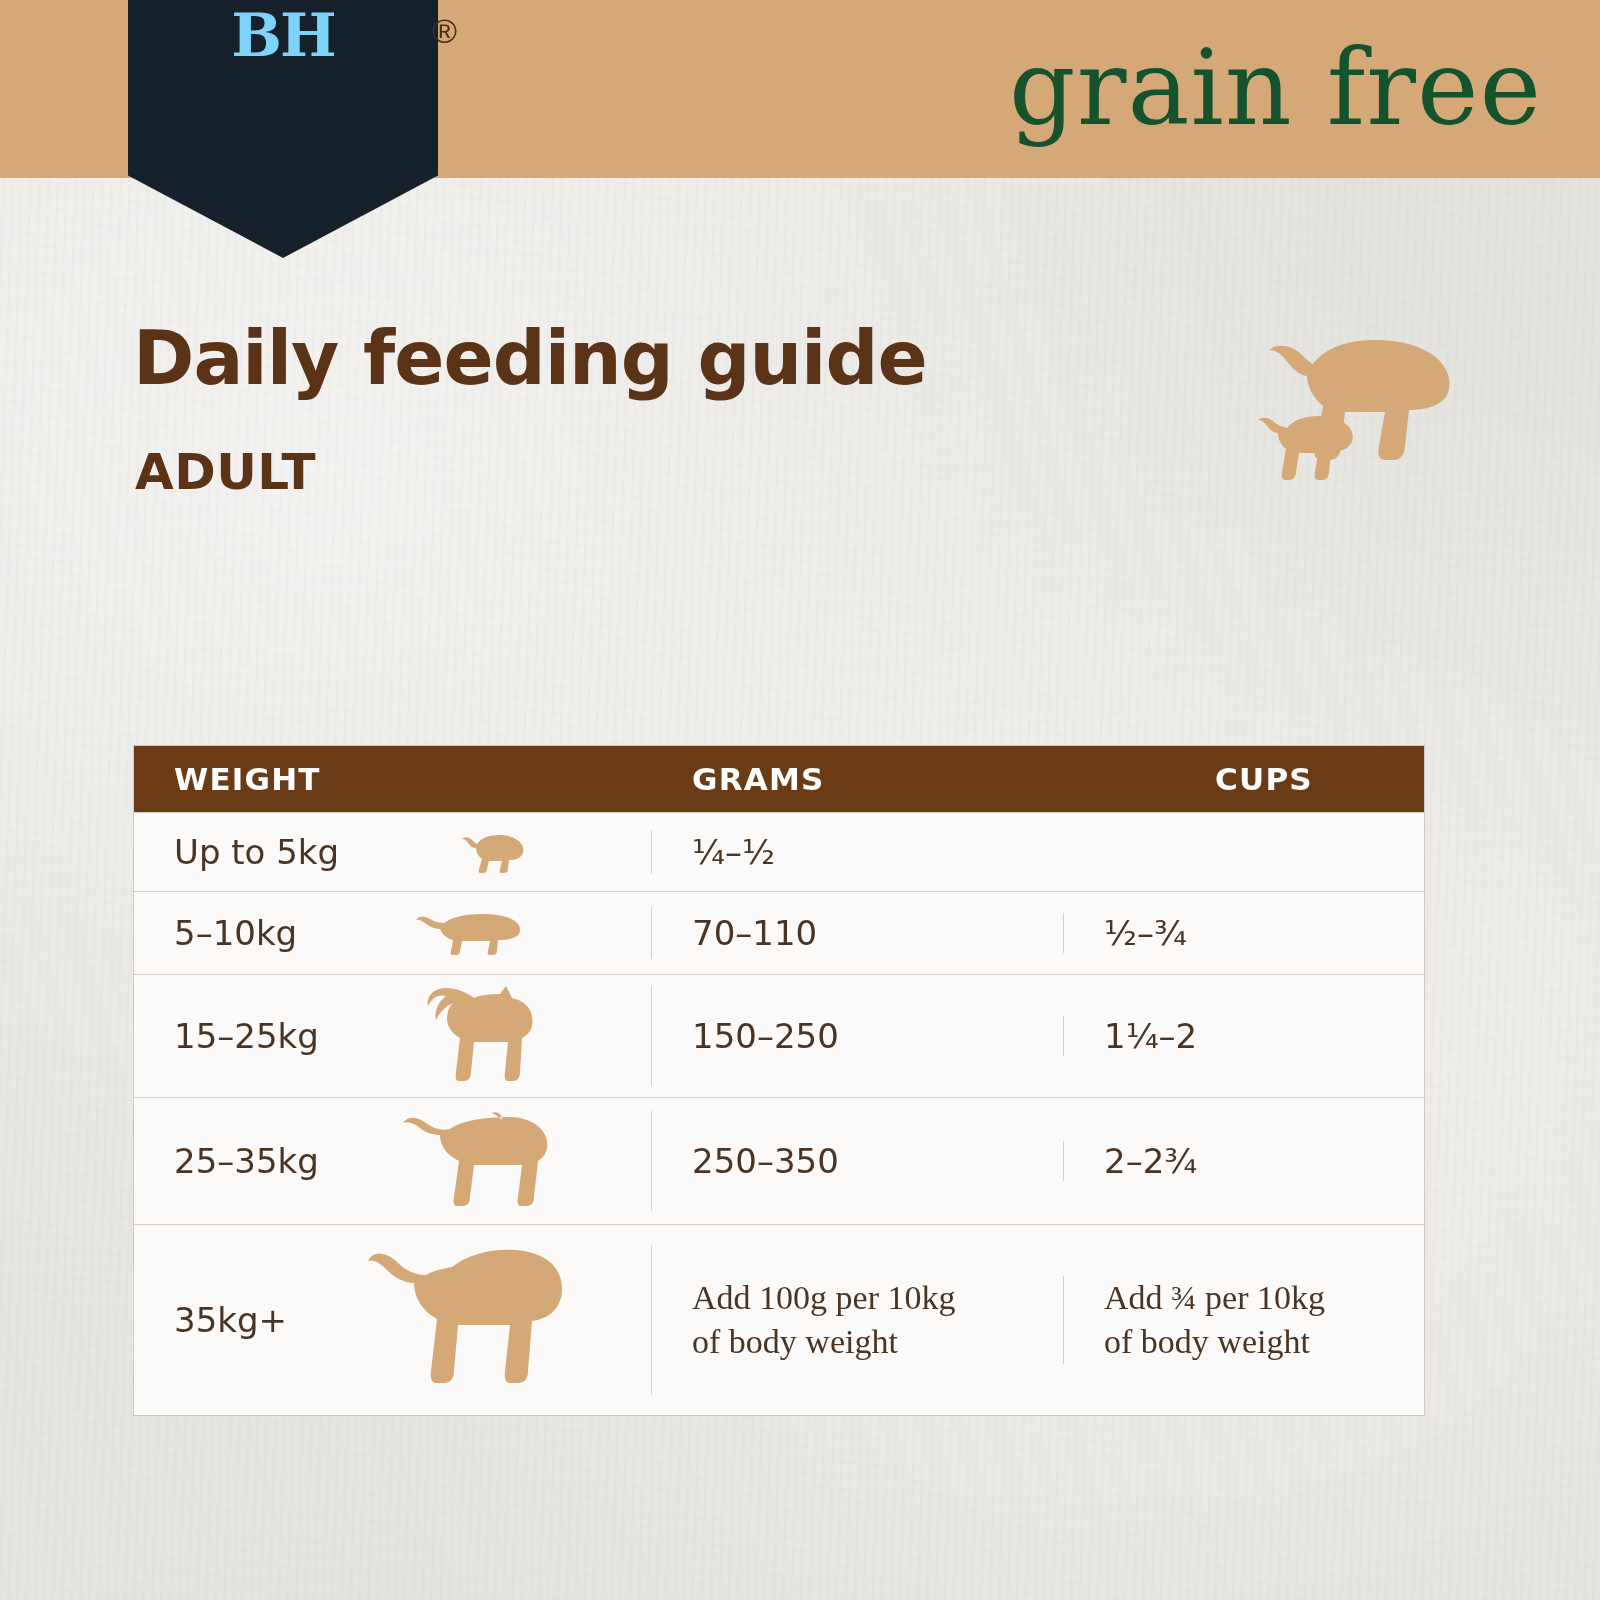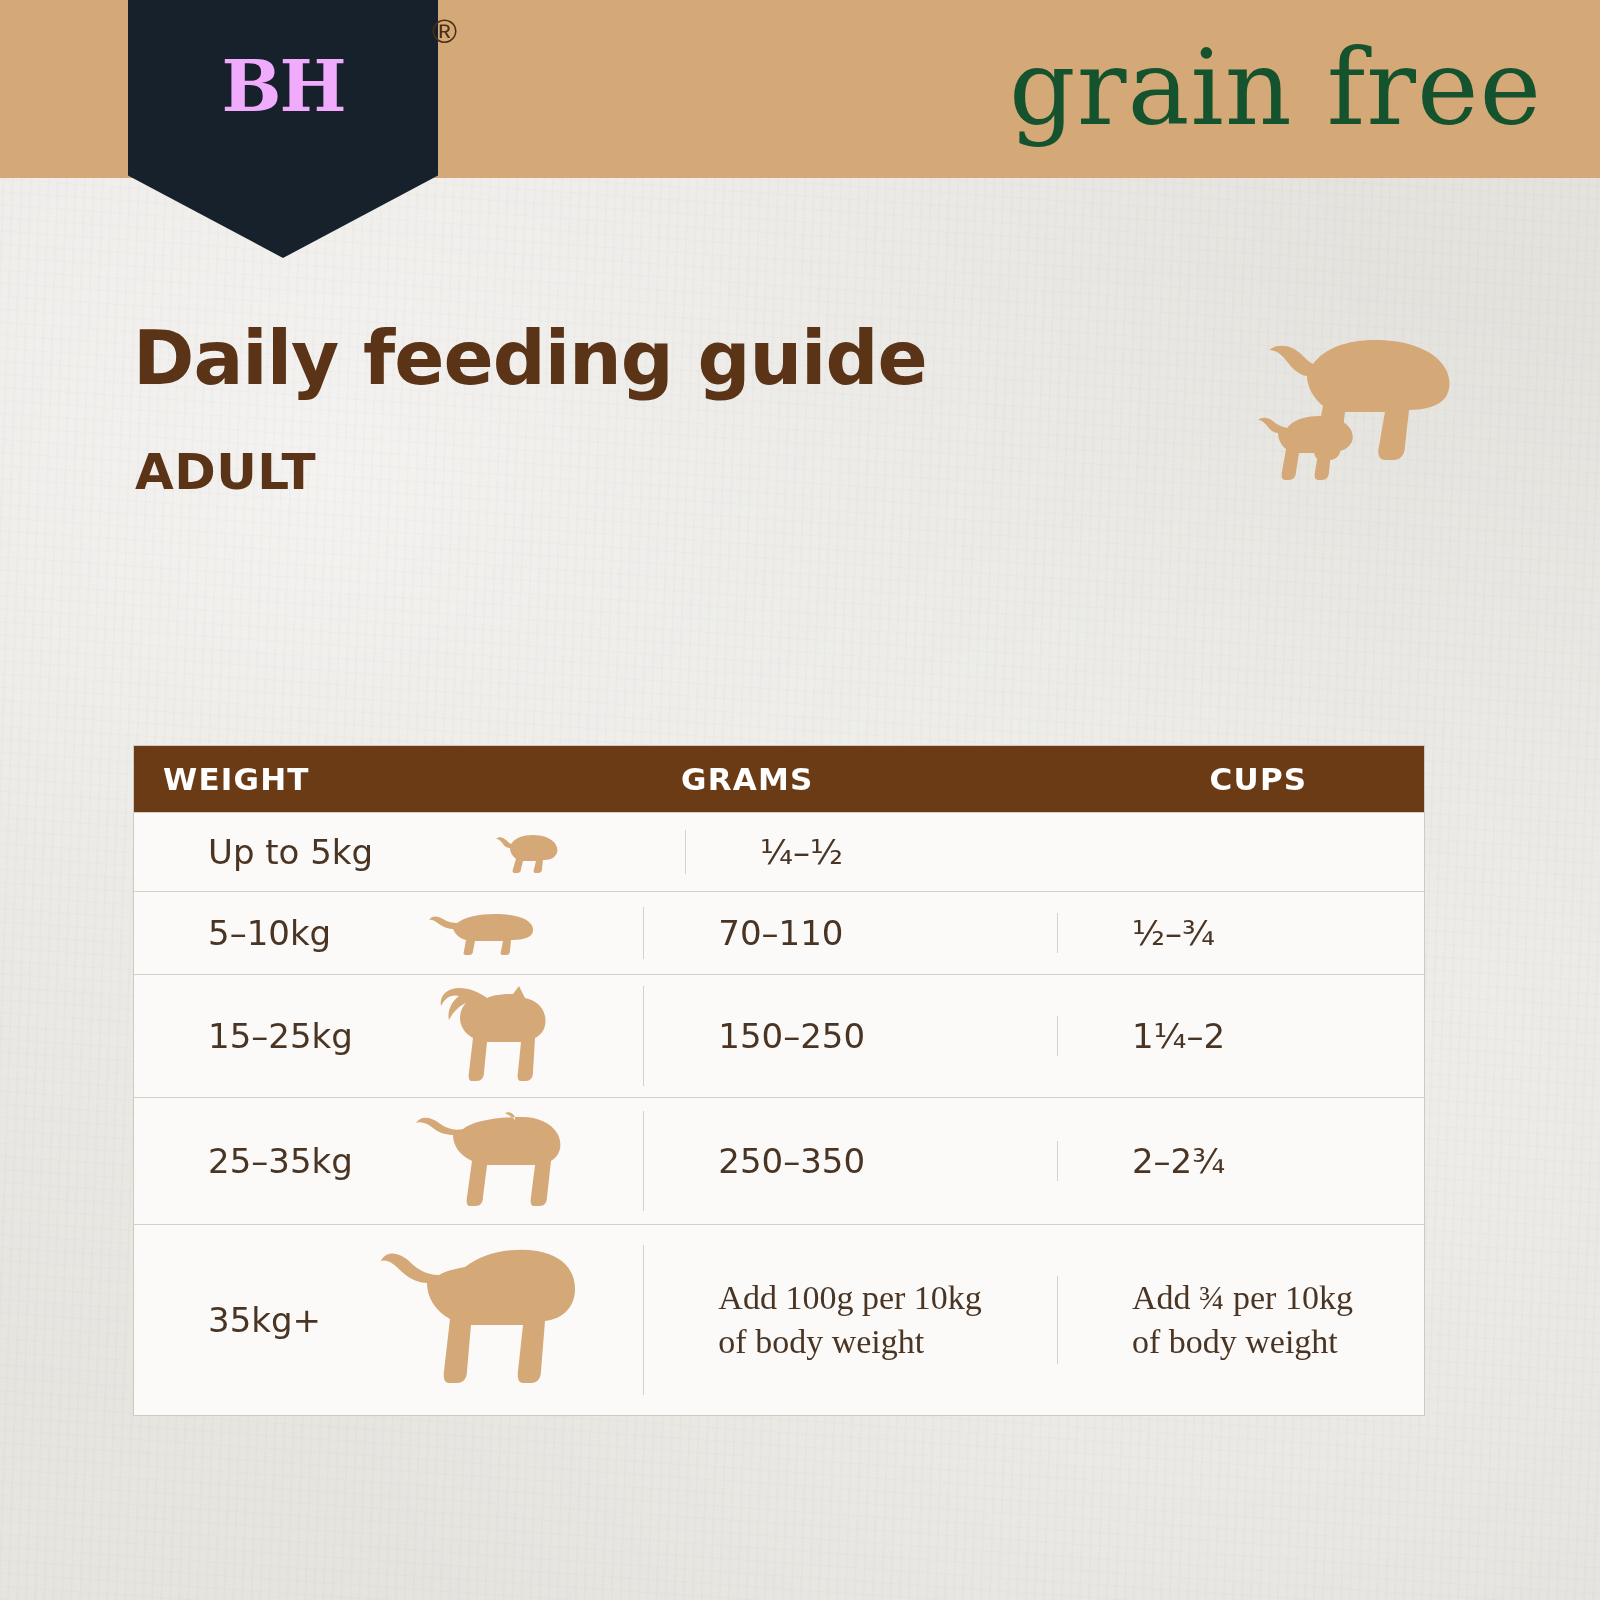--- a/index.html
+++ b/index.html
@@ -59,26 +59,25 @@
     top: 0;
     width: 310px;
     height: 258px;
     background: #16212c;
     clip-path: polygon(0 0, 100% 0, 100% 68%, 50% 100%, 0 68%);
     display: flex;
     align-items: flex-start;
     justify-content: center;
   }
   .logo-text {
-    color: #f0abfc;
+    color: #7dd3fc;
     font-family: "DejaVu Serif", serif;
     font-weight: 700;
-    font-size: 71px;
+    font-size: 60px;
     letter-spacing: -2px;
-    margin-top: 44px;
   }
   .logo-reg {
     position: absolute;
     left: 432px;
     top: 12px;
     font-family: "Liberation Sans", sans-serif;
     font-size: 34px;
     color: #4b2c16;
   }
 
@@ -137,21 +136,21 @@
     background: #6b3b16;
     height: 66px;
     align-items: center;
   }
   .th {
     font-family: "DejaVu Sans", sans-serif;
     font-weight: 700;
     font-size: 31px;
     color: #ffffff;
     letter-spacing: 1.2px;
-    padding-left: 29px;
+    padding-left: 40px;
     box-sizing: border-box;
   }
   .col-w { width: 518px; }
   .col-g { width: 412px; }
   .col-c { width: 360px; text-align: center; }
 
   .row {
     display: flex;
     align-items: center;
     border-top: 1px solid #d6d0c8;
@@ -160,21 +159,20 @@
   }
   .row:first-of-type { border-top: none; }
   .cell {
     box-sizing: border-box;
     padding-left: 40px;
     font-family: "DejaVu Sans", sans-serif;
     font-size: 34px;
     color: #4a3524;
     display: flex;
     align-items: center;
-    margin-left: 34px;
   }
   .cell.weight {
     width: 518px;
     border-right: 1px solid #d6d0c8;
     justify-content: flex-start;
     gap: 10px;
     position: relative;
   }
   .cell.grams {
     width: 412px;

